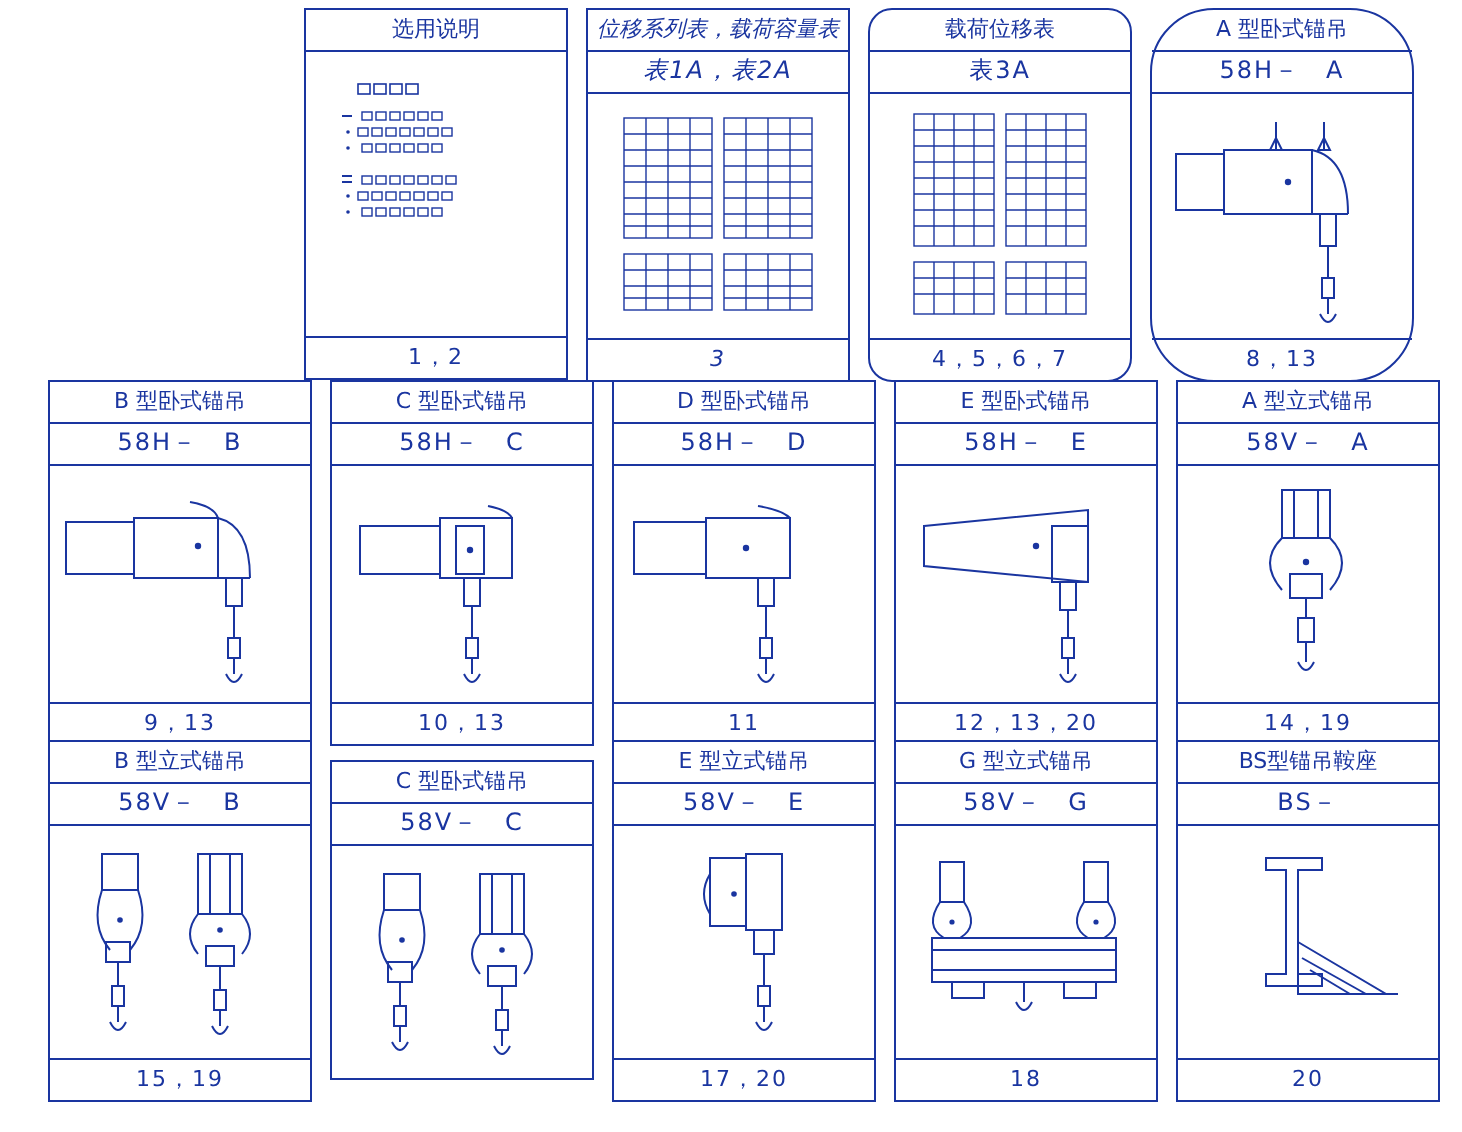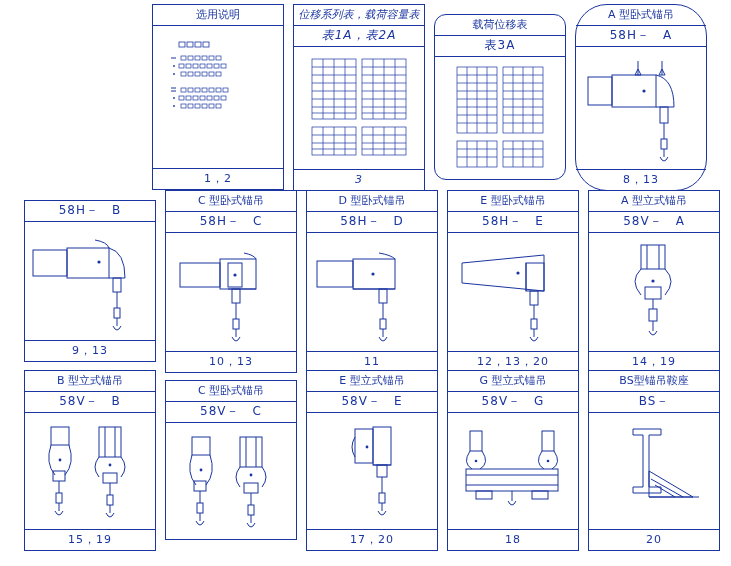--- a/index.html
+++ b/index.html
@@ -237,20 +237,21 @@
 
             <rect x="68" y="84" width="40" height="26"></rect>
             <line x1="68" y1="92" x2="108" y2="92"></line>
               <line x1="68" y1="100" x2="108" y2="100"></line>
             <line x1="78" y1="84" x2="78" y2="110"></line>
               <line x1="88" y1="84" x2="88" y2="110"></line>
             <line x1="98" y1="84" x2="98" y2="110"></line>
           </g>
         </svg>
       </div>
+      <div class="cfoot">4，5，6，7</div>
     </div>
 
     <div class="card" style="width:133px;border-radius:32px;">
       <div class="chead">A 型卧式锚吊</div>
       <div class="chead2">58H－　A</div>
       <div class="cbody">
         <svg width="130" height="122" viewBox="0 0 130 122">
           <g fill="none" stroke="#1a35a0" stroke-width="1">
             <rect x="12" y="30" width="24" height="28"></rect>
             <rect x="36" y="28" width="44" height="32"></rect>
@@ -269,20 +270,21 @@
           <circle cx="68" cy="44" r="1.6" fill="#1a35a0"></circle>
         </svg>
       </div>
       <div class="cfoot">8，13</div>
     </div>
   </div>
 
   <div class="row row2">
 
     <div class="card">
+      <div class="chead">B 型卧式锚吊</div>
       <div class="chead2">58H－　B</div>
       <div class="cbody">
         <svg width="130" height="118" viewBox="0 0 130 118">
           <g fill="none" stroke="#1a35a0" stroke-width="1">
             <rect x="8" y="28" width="34" height="26"></rect>
             <rect x="42" y="26" width="42" height="30"></rect>
             <path d="M84 26 q16 4 16 30"></path>
             <line x1="84" y1="56" x2="100" y2="56"></line>
             <path d="M70 18 q12 2 14 8"></path>
             <rect x="88" y="56" width="8" height="14"></rect>

